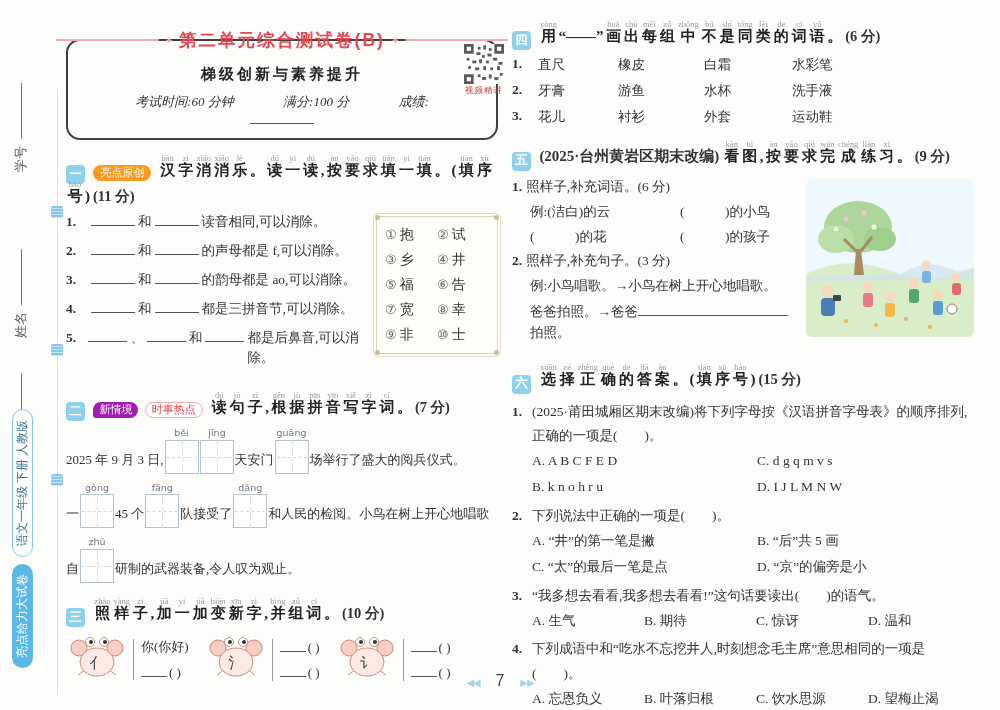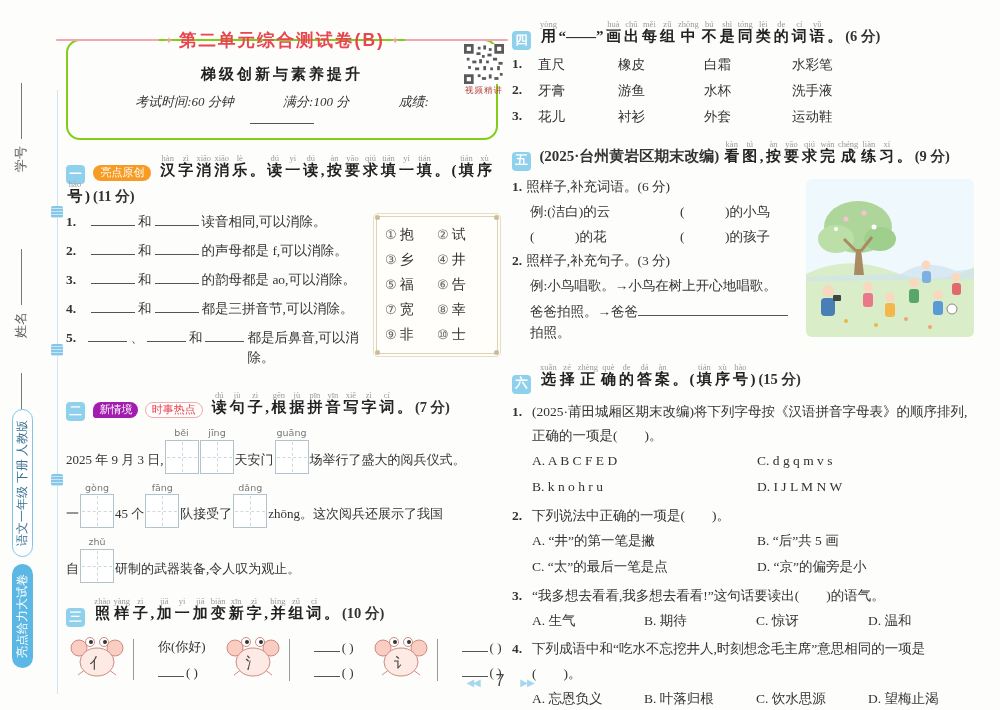--- a/index.html
+++ b/index.html
@@ -12,21 +12,21 @@
   .vlab{position:absolute;left:12px;transform-origin:0 0;transform:rotate(-90deg);
         display:flex;align-items:center;gap:7px;font-size:13px;color:#555;white-space:nowrap;}
   .vline{display:inline-block;width:56px;height:0;border-bottom:1px solid #777;}
   .pill-blue{background:#5bb7e3;color:#fff;border-radius:11px;padding:2px 10px;font-size:12px;}
   .pill-out{border:1px solid #7fc4e8;color:#356f8e;border-radius:11px;padding:1px 10px;font-size:12px;background:#fff;}
   
   .page-left{position:absolute;left:66px;top:0;width:432px;}
   .page-right{position:absolute;left:512px;top:14px;width:462px;}
   
   .hdr{position:relative;margin-top:28px;padding-top:11px;}
-  .hdr-box{border:2px solid #84cc16;border-radius:14px;padding:24px 14px 10px;}
+  .hdr-box{border:2px solid #404040;border-radius:14px;padding:24px 14px 10px;}
   .hdr-titlerow{position:absolute;top:0;left:-10px;right:-10px;display:flex;align-items:center;gap:6px;}
   .hline{flex:1;height:2px;background:#f2a8b3;border-radius:2px;}
   .diam{color:#f2a0ac;font-size:10px;}
   .hdr-title{color:#e8454f;font-weight:bold;font-size:17.5px;letter-spacing:2px;
              font-family:"Liberation Sans","DejaVu Sans",sans-serif;}
   .hdr-sub{text-align:center;font-weight:bold;font-size:15px;letter-spacing:3px;color:#222;}
   .hdr-info{text-align:center;margin-top:9px;font-size:13px;color:#333;font-style:italic;}
   .hdr-info span{margin:0 23px;}
   .blankline{display:inline-block;width:64px;height:12px;border-bottom:1px solid #555;vertical-align:baseline;}
   .qr{position:absolute;right:-8px;top:16px;width:44px;text-align:center;}
@@ -62,21 +62,21 @@
   .wtext{padding-bottom:5px;white-space:pre;line-height:1.3;}
   .pybox{display:inline-flex;flex-direction:column;align-items:center;margin:0 1px;}
   .pylab{font-size:9.5px;color:#777;line-height:1;margin-bottom:2px;font-family:"DejaVu Sans",sans-serif;}
   .tian{position:relative;width:34px;height:34px;border:1px solid #b3c2cb;background:#fff;box-sizing:border-box;}
   .tian::before{content:"";position:absolute;left:1px;right:1px;top:50%;border-top:1px dashed #ccd9e0;}
   .tian::after{content:"";position:absolute;top:1px;bottom:1px;left:50%;border-left:1px dashed #ccd9e0;}
   .pair + .pair .tian{margin-left:-1px;}
   
   .crabs{display:flex;gap:16px;margin-top:6px;}
   .crab{display:flex;align-items:center;gap:5px;}
-  .crab-rows{border-left:1.5px solid #9a9a9a;padding-left:24px;display:flex;flex-direction:column;gap:9px;font-size:13px;}
+  .crab-rows{border-left:1.5px solid #9a9a9a;padding-left:7px;display:flex;flex-direction:column;gap:9px;font-size:13px;}
   .crow{white-space:nowrap;line-height:1.2;}
   .blank-s{display:inline-block;width:26px;height:12px;border-bottom:1px solid #555;margin-right:2px;vertical-align:baseline;}
   
   .q4rows{margin-top:4px;}
   .q4r{display:grid;grid-template-columns:26px 80px 86px 88px 120px;margin-bottom:8px;}
   .q4no{font-weight:bold;}
   
   .q5body{position:relative;}
   .illus{float:right;width:168px;height:158px;margin:2px 0 6px 8px;border-radius:6px;overflow:hidden;}
   .q5line{margin:5px 0;line-height:1.55;}
@@ -272,21 +272,21 @@
           <span class="wtext">45 个</span>
           <span class="pybox pair">
             <span class="pylab">fāng</span>
             <span class="tian"></span>
           </span>
           <span class="wtext">队接受了</span>
           <span class="pybox pair">
             <span class="pylab">dǎng</span>
             <span class="tian"></span>
           </span>
-          <span class="wtext">zhōng。这次阅兵还展示了我国</span>
+          <span class="wtext">和人民的检阅。小鸟在树上开心地唱歌</span>
         </div>
         <div class="wline">
           <span class="wtext">自</span>
           <span class="pybox pair">
             <span class="pylab">zhǔ</span>
             <span class="tian"></span>
           </span>
           <span class="wtext">研制的武器装备,令人叹为观止。</span>
         </div>
       </div>

